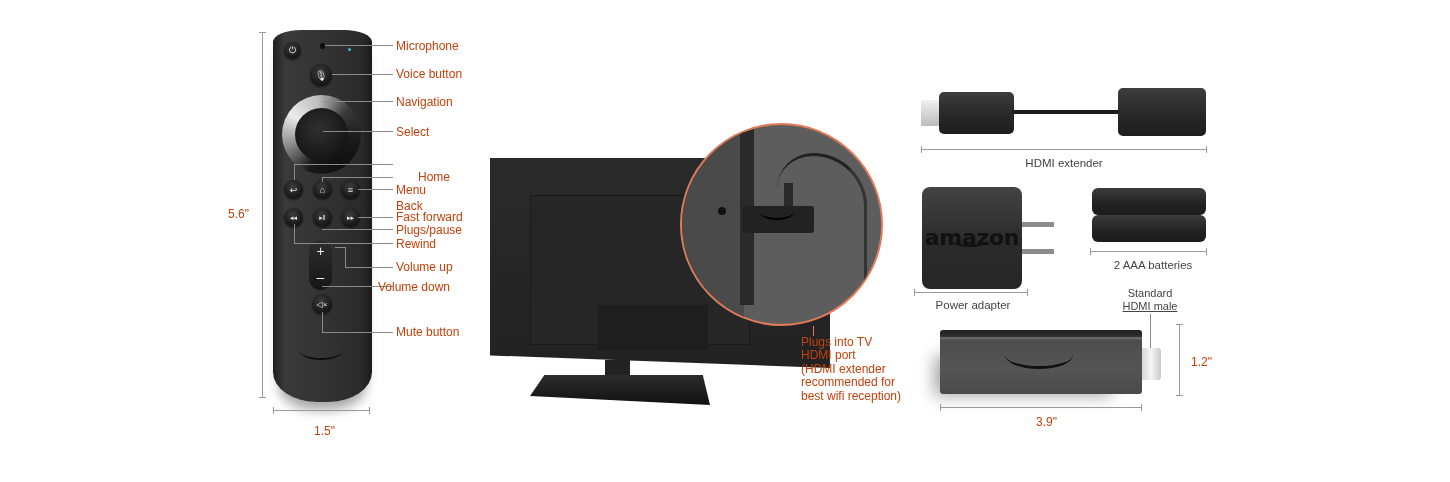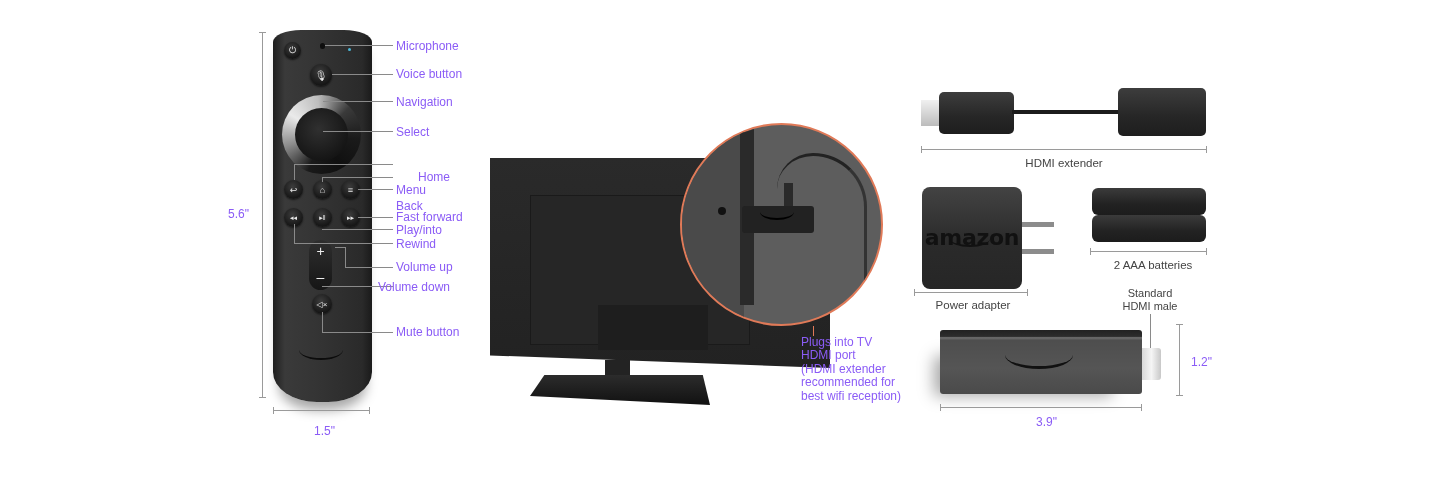--- a/index.html
+++ b/index.html
@@ -1,19 +1,19 @@
 <!DOCTYPE html>
 <html><head>
   <meta charset="utf-8">
   <style>
     * { margin: 0; padding: 0; box-sizing: border-box; }
     html, body { width: 1450px; height: 482px; background: #ffffff; overflow: hidden; }
     body { position: relative; font-family: "Liberation Sans", "DejaVu Sans", sans-serif; color: #3a3a3a; }
     .abs { position: absolute; }
-    .lbl { position: absolute; font-size: 12px; color: #8b5cf6; white-space: nowrap; line-height: 13px; }
+    .lbl { position: absolute; font-size: 12px; color: #c2410c; white-space: nowrap; line-height: 13px; }
     .cap { position: absolute; font-size: 11.5px; color: #444; white-space: nowrap; text-align: center; }
     .hline { position: absolute; height: 1px; background: #8a8a8a; }
     .vline { position: absolute; width: 1px; background: #8a8a8a; }
     .dim-h { position: absolute; height: 1px; background: #9a9a9a; }
     .dim-h::before, .dim-h::after { content: ""; position: absolute; top: -3px; width: 1px; height: 7px; background: #9a9a9a; }
     .dim-h::before { left: 0; } .dim-h::after { right: 0; }
     .dim-v { position: absolute; width: 1px; background: #9a9a9a; }
     .dim-v::before, .dim-v::after { content: ""; position: absolute; left: -3px; height: 1px; width: 7px; background: #9a9a9a; }
     .dim-v::before { top: 0; } .dim-v::after { bottom: 0; }
 
@@ -127,21 +127,21 @@
   <div class="hline" style="left:322px; top:332px; width:71px;"></div>
 
   <div class="lbl" style="left:396px; top:40px;">Microphone</div>
   <div class="lbl" style="left:396px; top:68px;">Voice button</div>
   <div class="lbl" style="left:396px; top:96px;">Navigation</div>
   <div class="lbl" style="left:396px; top:126px;">Select</div>
   <div class="lbl" style="left:396px; top:159px;margin-top:41px;">Back</div>
   <div class="lbl" style="left:396px; top:171px;margin-left:22px;">Home</div>
   <div class="lbl" style="left:396px; top:184px;">Menu</div>
   <div class="lbl" style="left:396px; top:211px;">Fast forward</div>
-  <div class="lbl" style="left:396px; top:224px;">Play/into</div>
+  <div class="lbl" style="left:396px; top:224px;">Plugs/pause</div>
   <div class="lbl" style="left:396px; top:238px;">Rewind</div>
   <div class="lbl" style="left:396px; top:261px;">Volume up</div>
   <div class="lbl" style="left:378px; top:281px;">Volume down</div>
   <div class="lbl" style="left:396px; top:326px;">Mute button</div>
 </div>
 
 <div>
   <div class="abs tv-body"></div>
   <div class="abs tv-panel"></div>
   <div class="abs tv-box"></div>
@@ -183,21 +183,21 @@
   <div class="abs prong" style="top:249px;"></div>
   <div class="dim-h" style="left:914px; top:292px; width:114px;"></div>
   <div class="cap" style="left:913px; top:299px; width:120px;">Power adapter</div>
 
   <div class="battery" style="top:188px;"></div>
   <div class="battery" style="top:215px;"></div>
   <div class="dim-h" style="left:1090px; top:251px; width:117px;"></div>
   <div class="cap" style="left:1093px; top:259px; width:120px;">2 AAA batteries</div>
 
   <div class="cap" style="left:1090px; top:287px; width:120px; font-size:11px;">Standard</div>
-  <div class="cap" style="left:1090px; top:300px; width:120px; font-size:11px;">HDMI male</div>
+  <div class="cap" style="left:1090px; top:300px; width:120px; font-size:11px;text-decoration:underline;">HDMI male</div>
   <div class="vline" style="left:1150px; top:314px; height:40px;"></div>
 
   <div class="abs stick">
     <div class="smile" style="left:65px; top:25px; width:68px; height:14px; border-bottom-width:3px; border-bottom-color:#111;"></div>
   </div>
   <div class="abs stick-plug"></div>
   <div class="dim-v" style="left:1179px; top:324px; height:72px;"></div>
   <div class="lbl" style="left:1191px; top:356px;">1.2"</div>
   <div class="dim-h" style="left:940px; top:407px; width:202px;"></div>
   <div class="lbl" style="left:1036px; top:416px;">3.9"</div>

